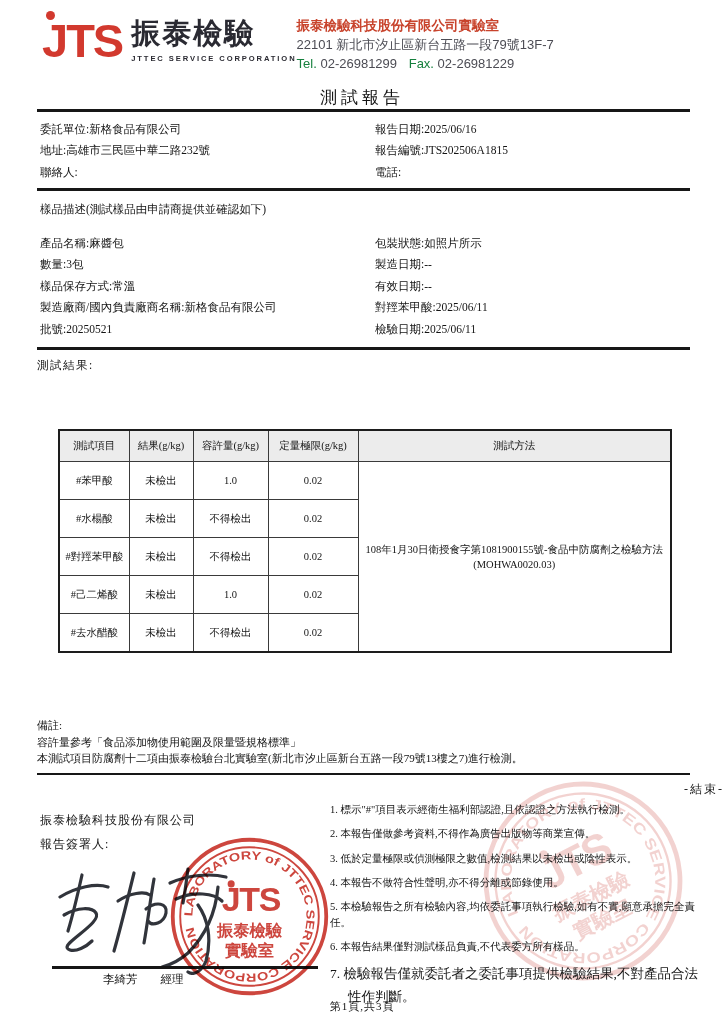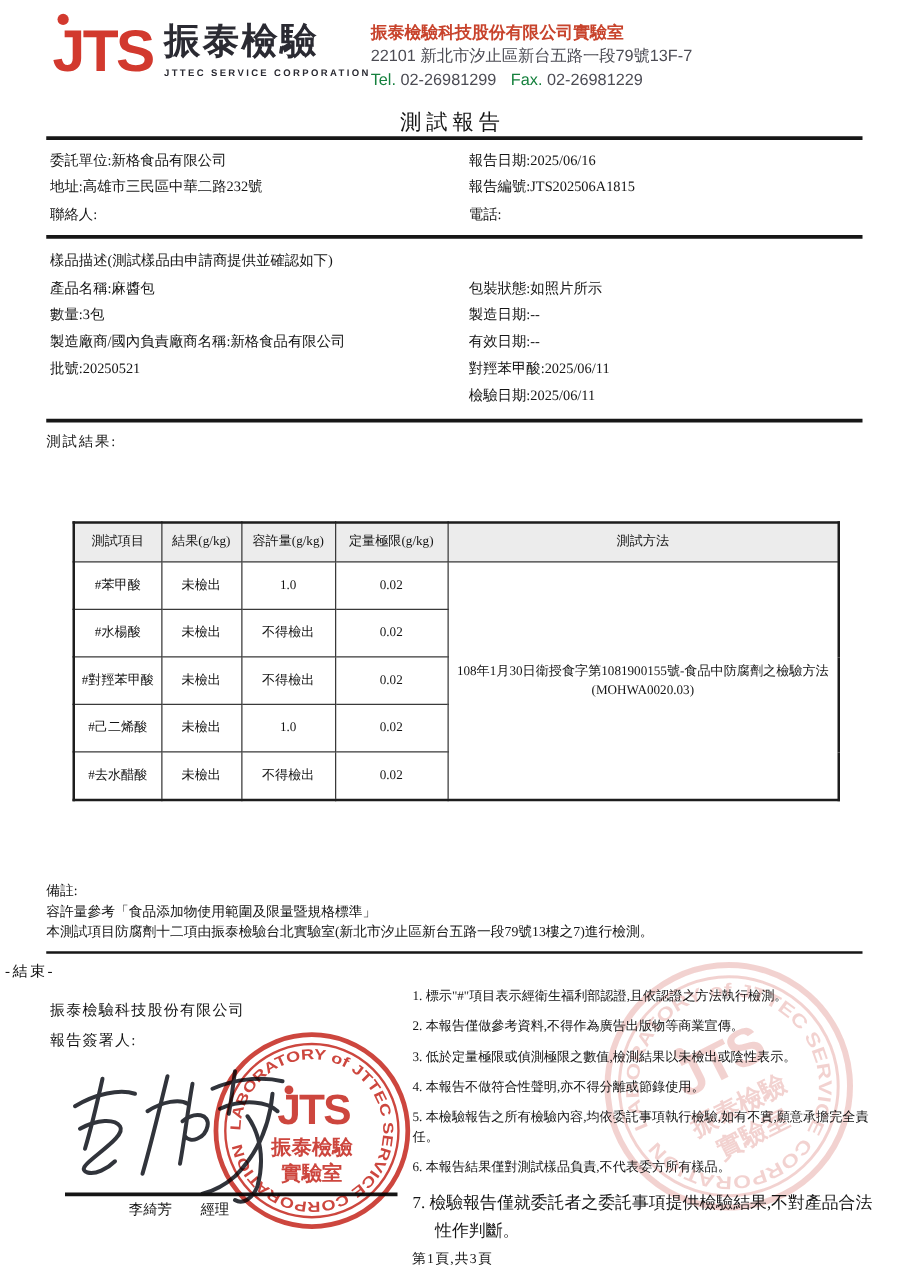--- a/index.html
+++ b/index.html
@@ -38,41 +38,41 @@
   .title { text-align:center; font-size:17px; font-weight:400; letter-spacing:4px; margin-top:13px; }
   .rule { height:2.5px; background:#171717; margin:0 34px 0 37px; }
   .rule-thick { height:3px; }
   
   .cols { display:flex; margin:0 34px 0 40px; }
   .col-l { width:335px; }
   .col-r { flex:1; }
   .inf-row { font-size:11.5px; line-height:21.5px; white-space:nowrap; }
   .sec1 { margin-top:7px; padding-bottom:5px; }
   .sec2-head { margin:8px 34px 0 40px; font-size:11.5px; line-height:21px; }
-  .sec2 { margin-top:1px; padding-bottom:7px; }
+  .sec2 { margin-top:13px; padding-bottom:7px; }
   
   .results-label { margin:8px 0 0 37px; font-size:11.5px; letter-spacing:1.5px; }
   table.results {
     border-collapse:collapse; margin:56px 0 12px 58px; width:614px;
     font-size:10.5px; text-align:center;
   }
   table.results th, table.results td { border:1.5px solid #3a3a3a; }
   table.results { border:2.5px solid #1d1d1d; }
   table.results thead th {
     background:#ececec; font-weight:400; padding:7px 3px; line-height:16px; word-break:break-all;
   }
   table.results tbody td { padding:11px 3px; line-height:15px; }
   .cw1{width:70px;} .cw2{width:64px;} .cw3{width:75px;} .cw4{width:90px;}
   td.method { line-height:19px; padding:4px 8px; }
   
   .remarks { margin:64px 34px 0 37px; font-size:11px; line-height:16.5px; }
   .rule4 { margin-top:6px; }
   
   .bottom { position:relative; height:248px; }
-  .end-marker { position:absolute; left:4px; right:0; top:6px; text-align:left; font-size:12px; letter-spacing:2px; z-index:1; }
+  .end-marker { position:absolute; left:4px; right:0; top:6px; text-align:right; font-size:12px; letter-spacing:2px; z-index:1; }
   .sig-company { position:absolute; left:40px; top:37px; font-size:12px; letter-spacing:1px; z-index:2; }
   .sig-label   { position:absolute; left:40px; top:61px; font-size:12px; letter-spacing:1px; z-index:2; }
   .sig-svg { position:absolute; left:30px; top:78px; z-index:2; }
   .sig-line { position:absolute; left:52px; top:191px; width:266px; height:2.5px; background:#151515; z-index:2; }
   .sig-names { position:absolute; left:103px; top:197px; font-size:11.5px; z-index:2; }
   .sig-names .t { margin-left:20px; }
   .stamp { position:absolute; z-index:3; }
   .stamp-solid { left:168px; top:60px; width:163px; height:163px; color:#c9382f; mix-blend-mode:multiply; opacity:.93; }
   .stamp-faint { left:480px; top:3px; width:206px; height:206px; color:#c9382f; opacity:.22; transform:rotate(-27deg); z-index:0; pointer-events:none; }
   .stamp svg { width:100%; height:100%; display:block; font-family:"Liberation Sans","DejaVu Sans",sans-serif; }
@@ -124,20 +124,21 @@
       <div class="inf-row"><span>電話:</span><span></span></div>
     </div>
   </div>
   <div class="rule"></div>
 
   <div class="sec2-head inf-row">樣品描述(測試樣品由申請商提供並確認如下)</div>
   <div class="cols sec2">
     <div class="col-l">
       <div class="inf-row"><span>產品名稱:</span><span>麻醬包</span></div>
       <div class="inf-row"><span>數量:</span><span>3包</span></div>
+      <div class="inf-row"><span>樣品保存方式:</span><span>常溫</span></div>
       <div class="inf-row"><span>製造廠商/國內負責廠商名稱:</span><span>新格食品有限公司</span></div>
       <div class="inf-row"><span>批號:</span><span>20250521</span></div>
     </div>
     <div class="col-r">
       <div class="inf-row"><span>包裝狀態:</span><span>如照片所示</span></div>
       <div class="inf-row"><span>製造日期:</span><span>--</span></div>
       <div class="inf-row"><span>有效日期:</span><span>--</span></div>
       <div class="inf-row"><span>對羥苯甲酸:</span><span>2025/06/11</span></div>
       <div class="inf-row"><span>檢驗日期:</span><span>2025/06/11</span></div>
     </div>

